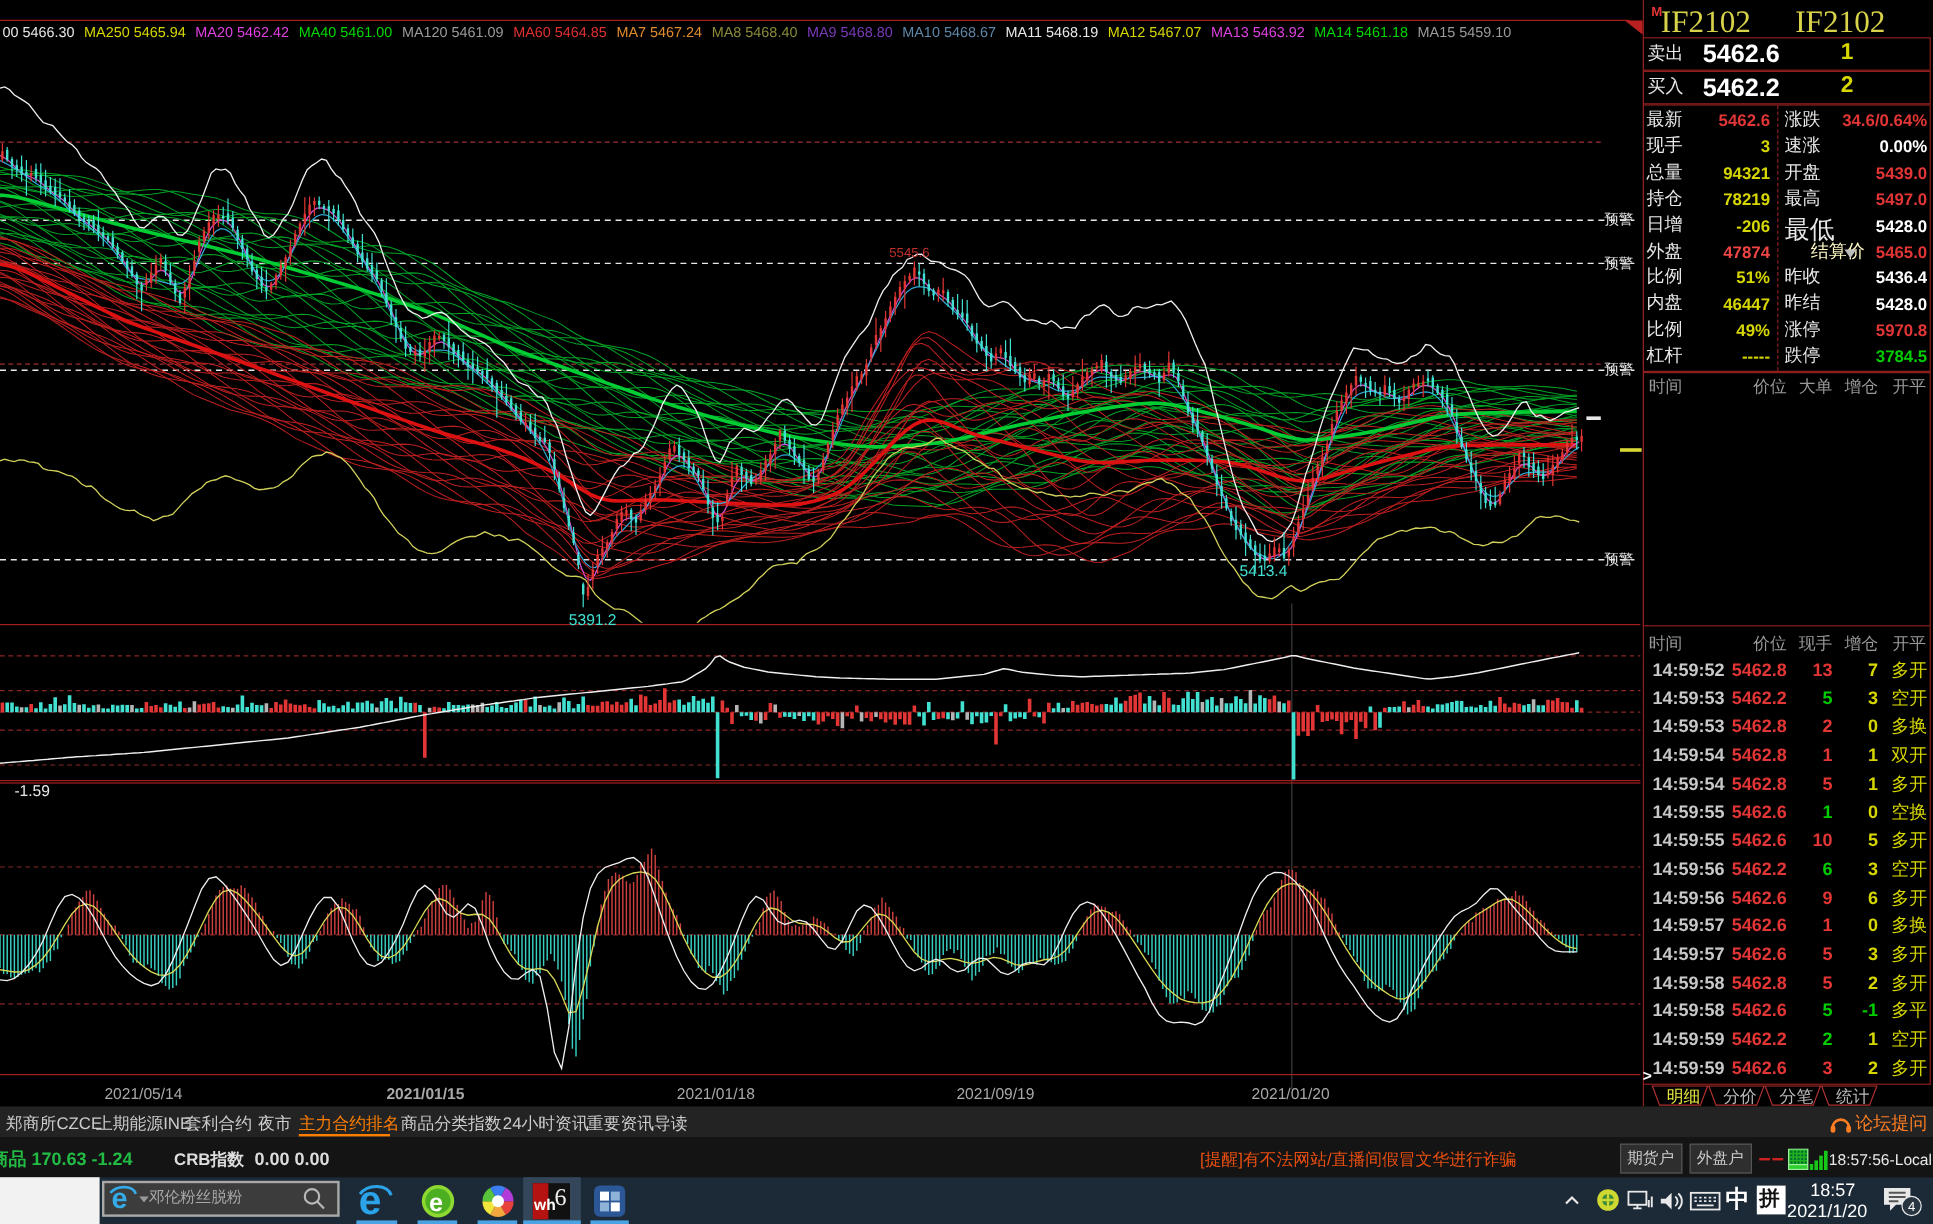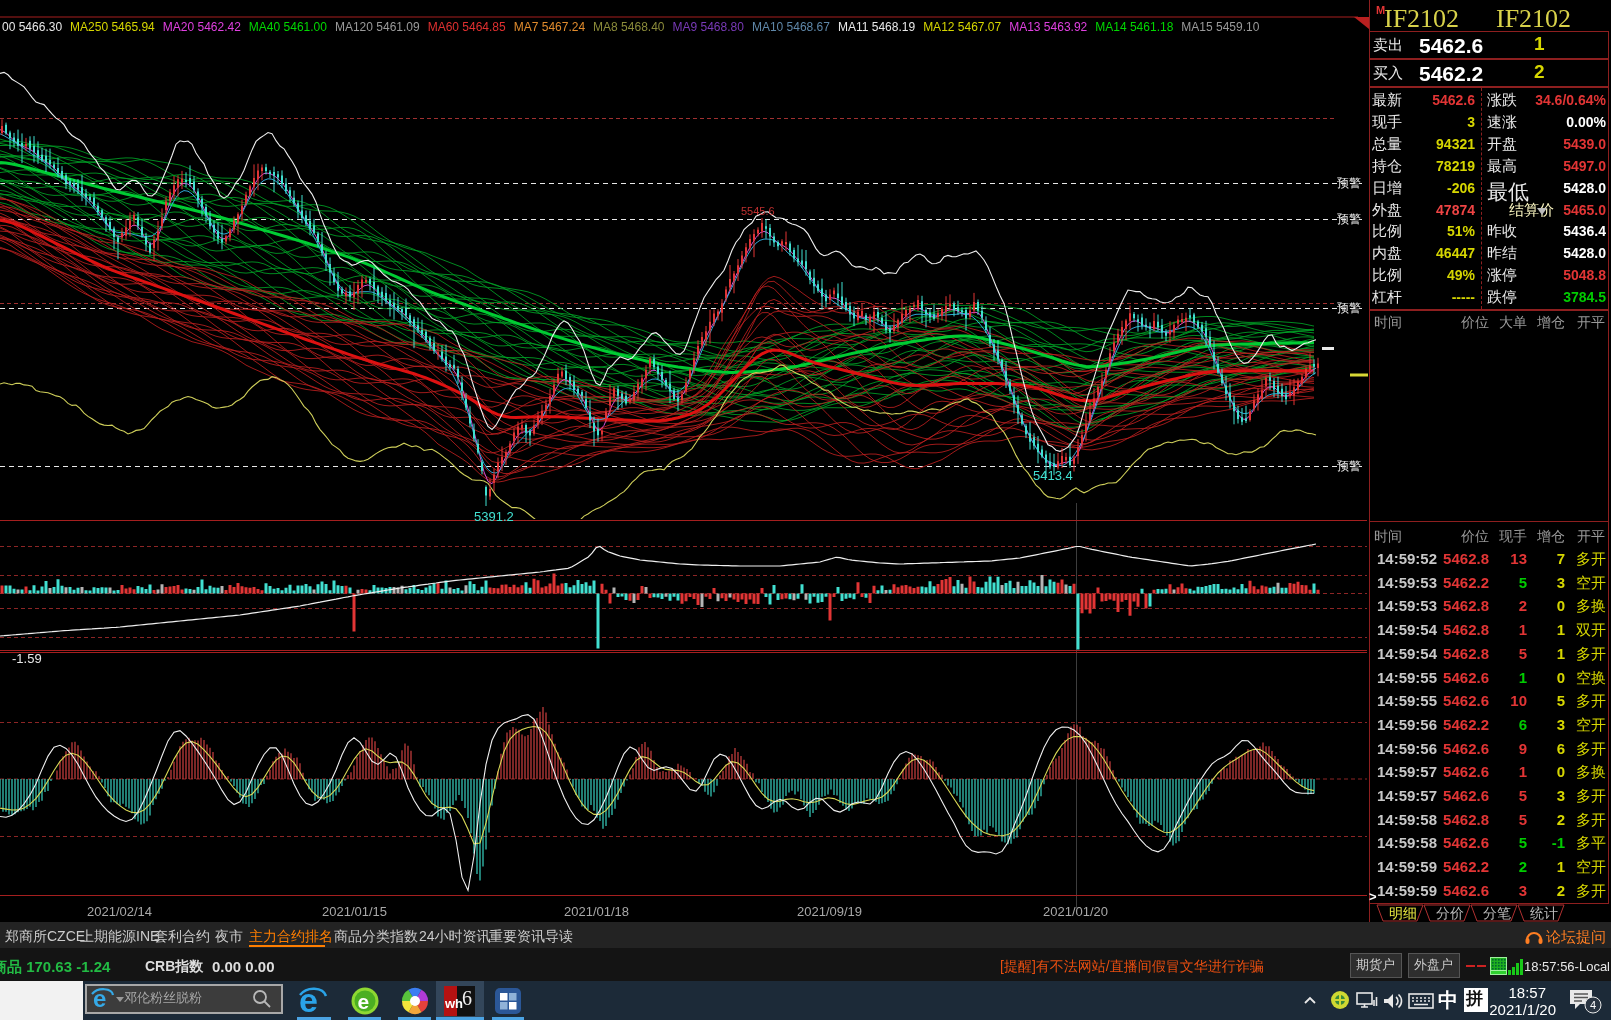--- a/index.html
+++ b/index.html
@@ -114,22 +114,22 @@
 </svg></div>
 <div class="t" style="left:2px;top:21px;font-size:12px;color:#ccc;"><span style="color:#e8e8e8;margin-right:8px">00 5466.30</span><span style="color:#d6d600;margin-right:8px">MA250 5465.94</span><span style="color:#e040e0;margin-right:8px">MA20 5462.42</span><span style="color:#00d800;margin-right:8px">MA40 5461.00</span><span style="color:#9a9a9a;margin-right:8px">MA120 5461.09</span><span style="color:#e03030;margin-right:8px">MA60 5464.85</span><span style="color:#e08b2d;margin-right:8px">MA7 5467.24</span><span style="color:#8b8b3a;margin-right:8px">MA8 5468.40</span><span style="color:#7a3ab8;margin-right:8px">MA9 5468.80</span><span style="color:#5f87a8;margin-right:8px">MA10 5468.67</span><span style="color:#e8e8e8;margin-right:8px">MA11 5468.19</span><span style="color:#d6d600;margin-right:8px">MA12 5467.07</span><span style="color:#e040e0;margin-right:8px">MA13 5463.92</span><span style="color:#00d800;margin-right:8px">MA14 5461.18</span><span style="color:#9a9a9a;margin-right:8px">MA15 5459.10</span></div>
 <div class="t" style="left:741px;top:205px;color:#c03030;font-size:11px;">5545.6</div>
 <div class="t" style="left:474px;top:510px;color:#41e0d1;font-size:13px;">5391.2</div>
 <div class="t" style="left:1033px;top:469px;color:#41e0d1;font-size:13px;">5413.4</div>
 <div class="t" style="left:1337px;top:177px;color:#e8e8e8;font-size:12px;">预警</div>
 <div class="t" style="left:1337px;top:213px;color:#e8e8e8;font-size:12px;">预警</div>
 <div class="t" style="left:1337px;top:302px;color:#e8e8e8;font-size:12px;">预警</div>
 <div class="t" style="left:1337px;top:460px;color:#e8e8e8;font-size:12px;">预警</div>
 <div class="t" style="left:12px;top:652px;color:#e8e8e8;font-size:13px;">-1.59</div>
-<div class="t" style="left:87px;top:905px;color:#a8a8a8;font-size:13px;">2021/02/14</div>
-<div class="t" style="left:322px;top:905px;color:#a8a8a8;font-size:13px;">2021/01/15</div>
+<div class="t" style="left:87px;top:905px;color:#a8a8a8;font-size:13px;">2021/05/14</div>
+<div class="t" style="left:322px;top:905px;color:#a8a8a8;font-size:13px;font-weight:bold;">2021/01/15</div>
 <div class="t" style="left:564px;top:905px;color:#a8a8a8;font-size:13px;">2021/01/18</div>
 <div class="t" style="left:797px;top:905px;color:#a8a8a8;font-size:13px;">2021/09/19</div>
 <div class="t" style="left:1043px;top:905px;color:#a8a8a8;font-size:13px;">2021/01/20</div>
 <div class="abs" style="left:1369px;top:0;width:242px;height:922px;background:#000;border-left:1px solid #8e1f1f;"></div>
 <div class="t" style="left:1376px;top:4px;color:#e23535;font-size:11px;font-weight:bold;">M</div>
 <div class="t" style="left:1384px;top:5px;color:#d8d24a;font-size:26px;font-family:'Liberation Serif',serif;">IF2102</div>
 <div class="t" style="left:1496px;top:5px;color:#d8d24a;font-size:26px;font-family:'Liberation Serif',serif;">IF2102</div>
 <div class="abs" style="left:1369px;top:31px;width:240px;height:28px;border:1px solid #8e1f1f;box-sizing:border-box;"></div>
 <div class="abs" style="left:1369px;top:59px;width:240px;height:28px;border:1px solid #8e1f1f;box-sizing:border-box;"></div>
 <div class="abs" style="left:1369px;top:87px;width:240px;height:223px;border:1px solid #8e1f1f;box-sizing:border-box;"></div>
@@ -169,21 +169,21 @@
 <div class="t" style="left:1175px;width:300px;text-align:right;top:224.39999999999998px;color:#d6d600;font-size:14px;font-weight:bold;">51%</div>
 <div class="t" style="left:1487px;top:223.39999999999998px;color:#e8e8e8;font-size:15px;">昨收</div>
 <div class="t" style="left:1306px;width:300px;text-align:right;top:224.39999999999998px;color:#fff;font-size:14px;font-weight:bold;">5436.4</div>
 <div class="t" style="left:1372px;top:245.29999999999998px;color:#e8e8e8;font-size:15px;">内盘</div>
 <div class="t" style="left:1175px;width:300px;text-align:right;top:246.29999999999998px;color:#d6d600;font-size:14px;font-weight:bold;">46447</div>
 <div class="t" style="left:1487px;top:245.29999999999998px;color:#e8e8e8;font-size:15px;">昨结</div>
 <div class="t" style="left:1306px;width:300px;text-align:right;top:246.29999999999998px;color:#fff;font-size:14px;font-weight:bold;">5428.0</div>
 <div class="t" style="left:1372px;top:267.2px;color:#e8e8e8;font-size:15px;">比例</div>
 <div class="t" style="left:1175px;width:300px;text-align:right;top:268.2px;color:#d6d600;font-size:14px;font-weight:bold;">49%</div>
 <div class="t" style="left:1487px;top:267.2px;color:#e8e8e8;font-size:15px;">涨停</div>
-<div class="t" style="left:1306px;width:300px;text-align:right;top:268.2px;color:#e23535;font-size:14px;font-weight:bold;">5048.8</div>
+<div class="t" style="left:1306px;width:300px;text-align:right;top:268.2px;color:#e23535;font-size:14px;font-weight:bold;">5970.8</div>
 <div class="t" style="left:1372px;top:289.1px;color:#e8e8e8;font-size:15px;">杠杆</div>
 <div class="t" style="left:1175px;width:300px;text-align:right;top:290.1px;color:#d6d600;font-size:14px;font-weight:bold;">-----</div>
 <div class="t" style="left:1487px;top:289.1px;color:#e8e8e8;font-size:15px;">跌停</div>
 <div class="t" style="left:1306px;width:300px;text-align:right;top:290.1px;color:#00cc00;font-size:14px;font-weight:bold;">3784.5</div>
 <div class="abs" style="left:1369px;top:310px;width:240px;height:212px;border:1px solid #8e1f1f;box-sizing:border-box;"></div>
 <div class="t" style="left:1374px;top:315px;color:#999;font-size:14px;">时间</div>
 <div class="t" style="left:1189px;width:300px;text-align:right;top:315px;color:#999;font-size:14px;">价位</div>
 <div class="t" style="left:1227px;width:300px;text-align:right;top:315px;color:#999;font-size:14px;">大单</div>
 <div class="t" style="left:1265px;width:300px;text-align:right;top:315px;color:#999;font-size:14px;">增仓</div>
 <div class="t" style="left:1305px;width:300px;text-align:right;top:315px;color:#999;font-size:14px;">开平</div>

